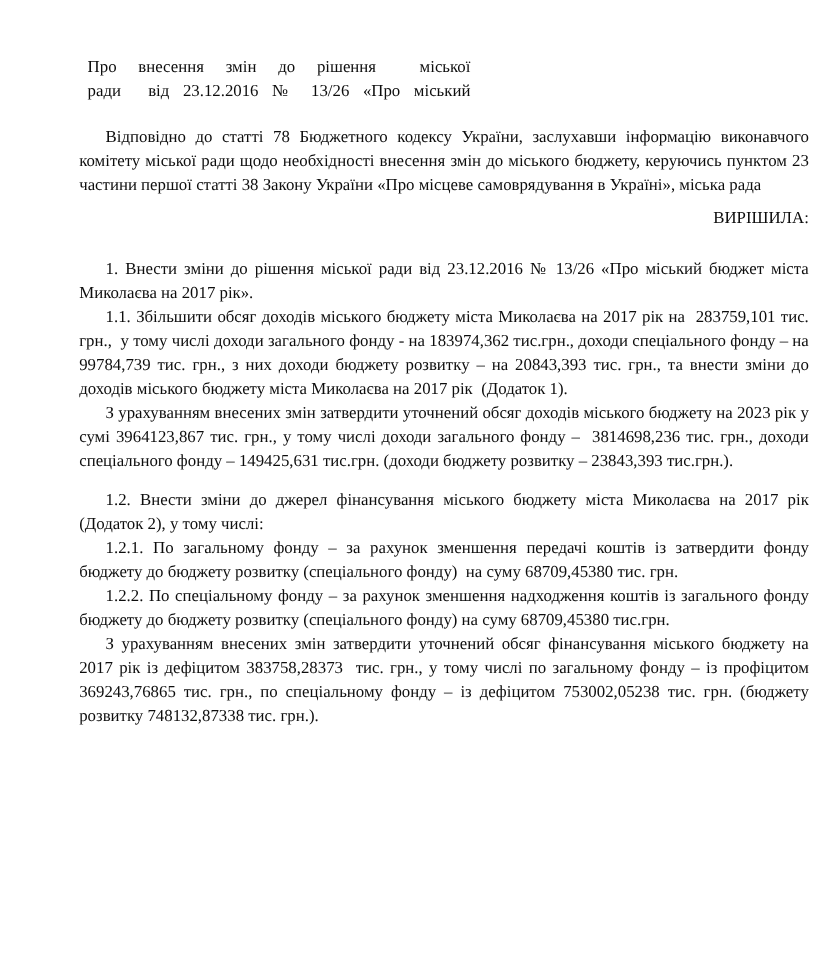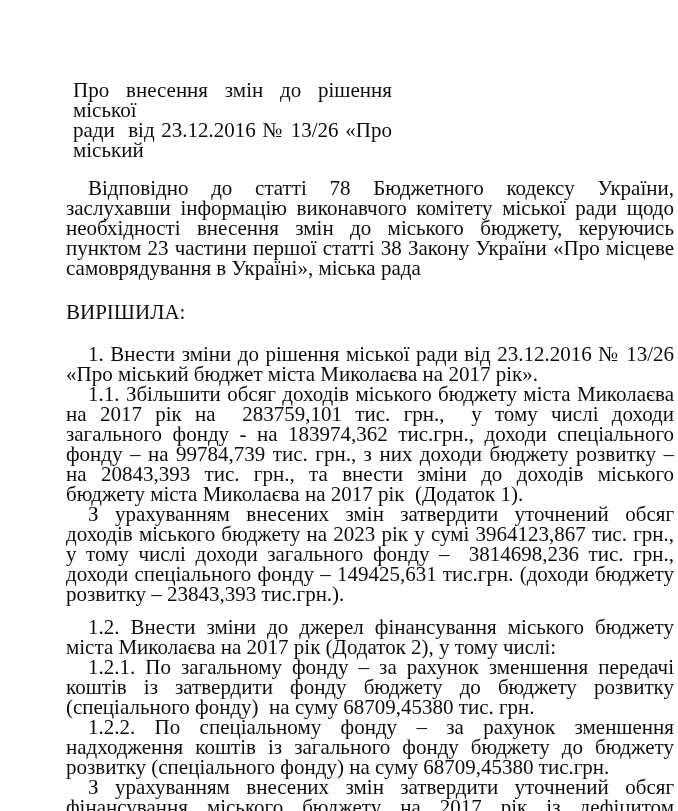--- a/index.html
+++ b/index.html
@@ -9,23 +9,23 @@
   }
   .page {
     position: relative;
     box-sizing: border-box;
     width: 678px;
     height: 811px;
     margin: 0;
     background: #ffffff;
     color: #0d0d0d;
     font-family: "Liberation Serif", "DejaVu Serif", serif;
-    font-size: 21px;
+    font-size: 14px;
     line-height: 20px;
-    padding: 80px 4px 0 66px;
+    padding: 47px 4px 0 66px;
     overflow: hidden;
   }
   .title-block {
     width: 319px;
     margin: 0 0 18px 7px;
   }
   .title-line {
     white-space: pre-wrap;
   }
   .title-line.justify-line {
@@ -34,22 +34,22 @@
   }
   p.para {
     margin: 0;
     text-align: justify;
     white-space: pre-wrap;
   }
   p.para.indent {
     text-indent: 22px;
   }
   p.decision {
-    margin-top: 24px;
-    text-align: left;
+    margin-top: 8px;
+    text-align: right;
   }
   p.first-item {
     margin-top: 22px;
   }
   p.gap-before {
     margin-top: 13px;
   }
 </style>
 </head>
 <body>

